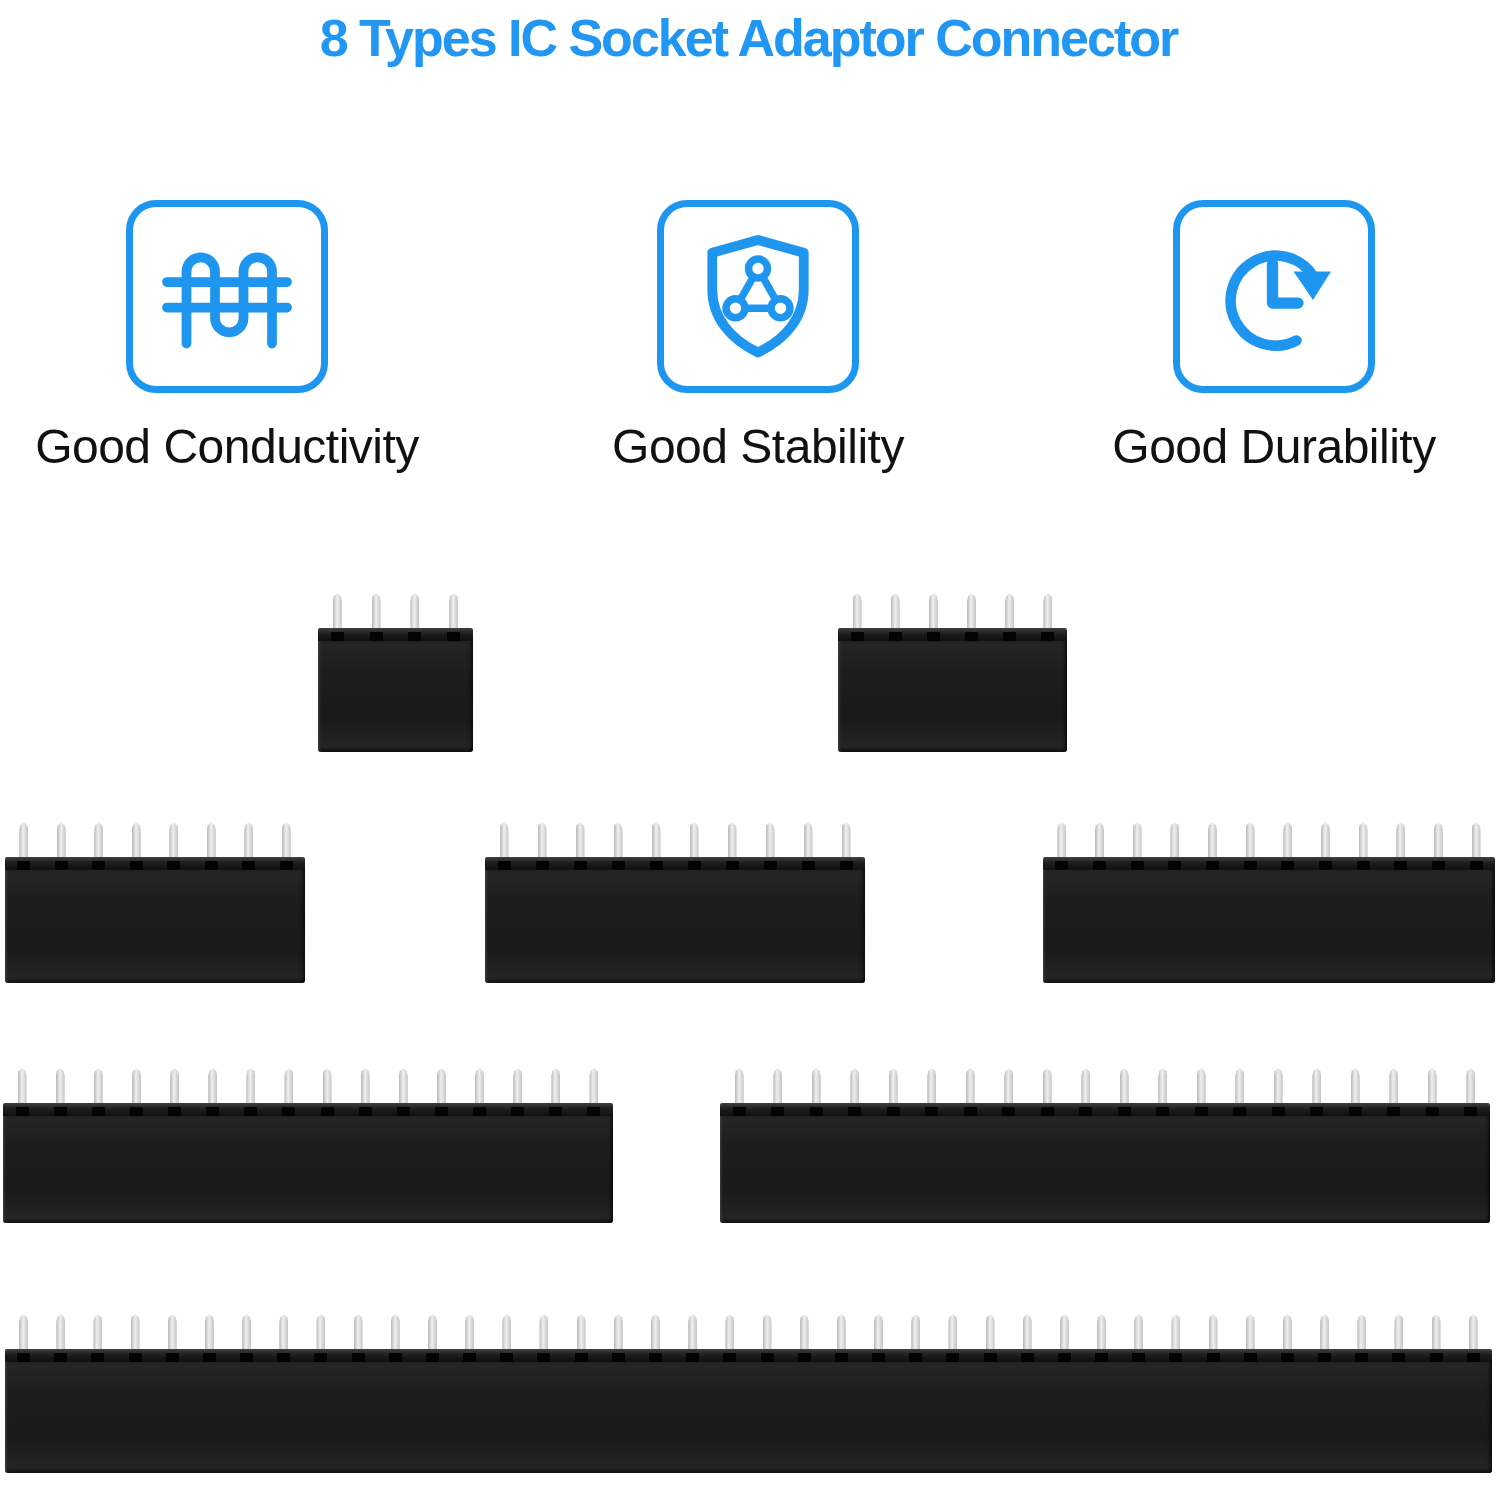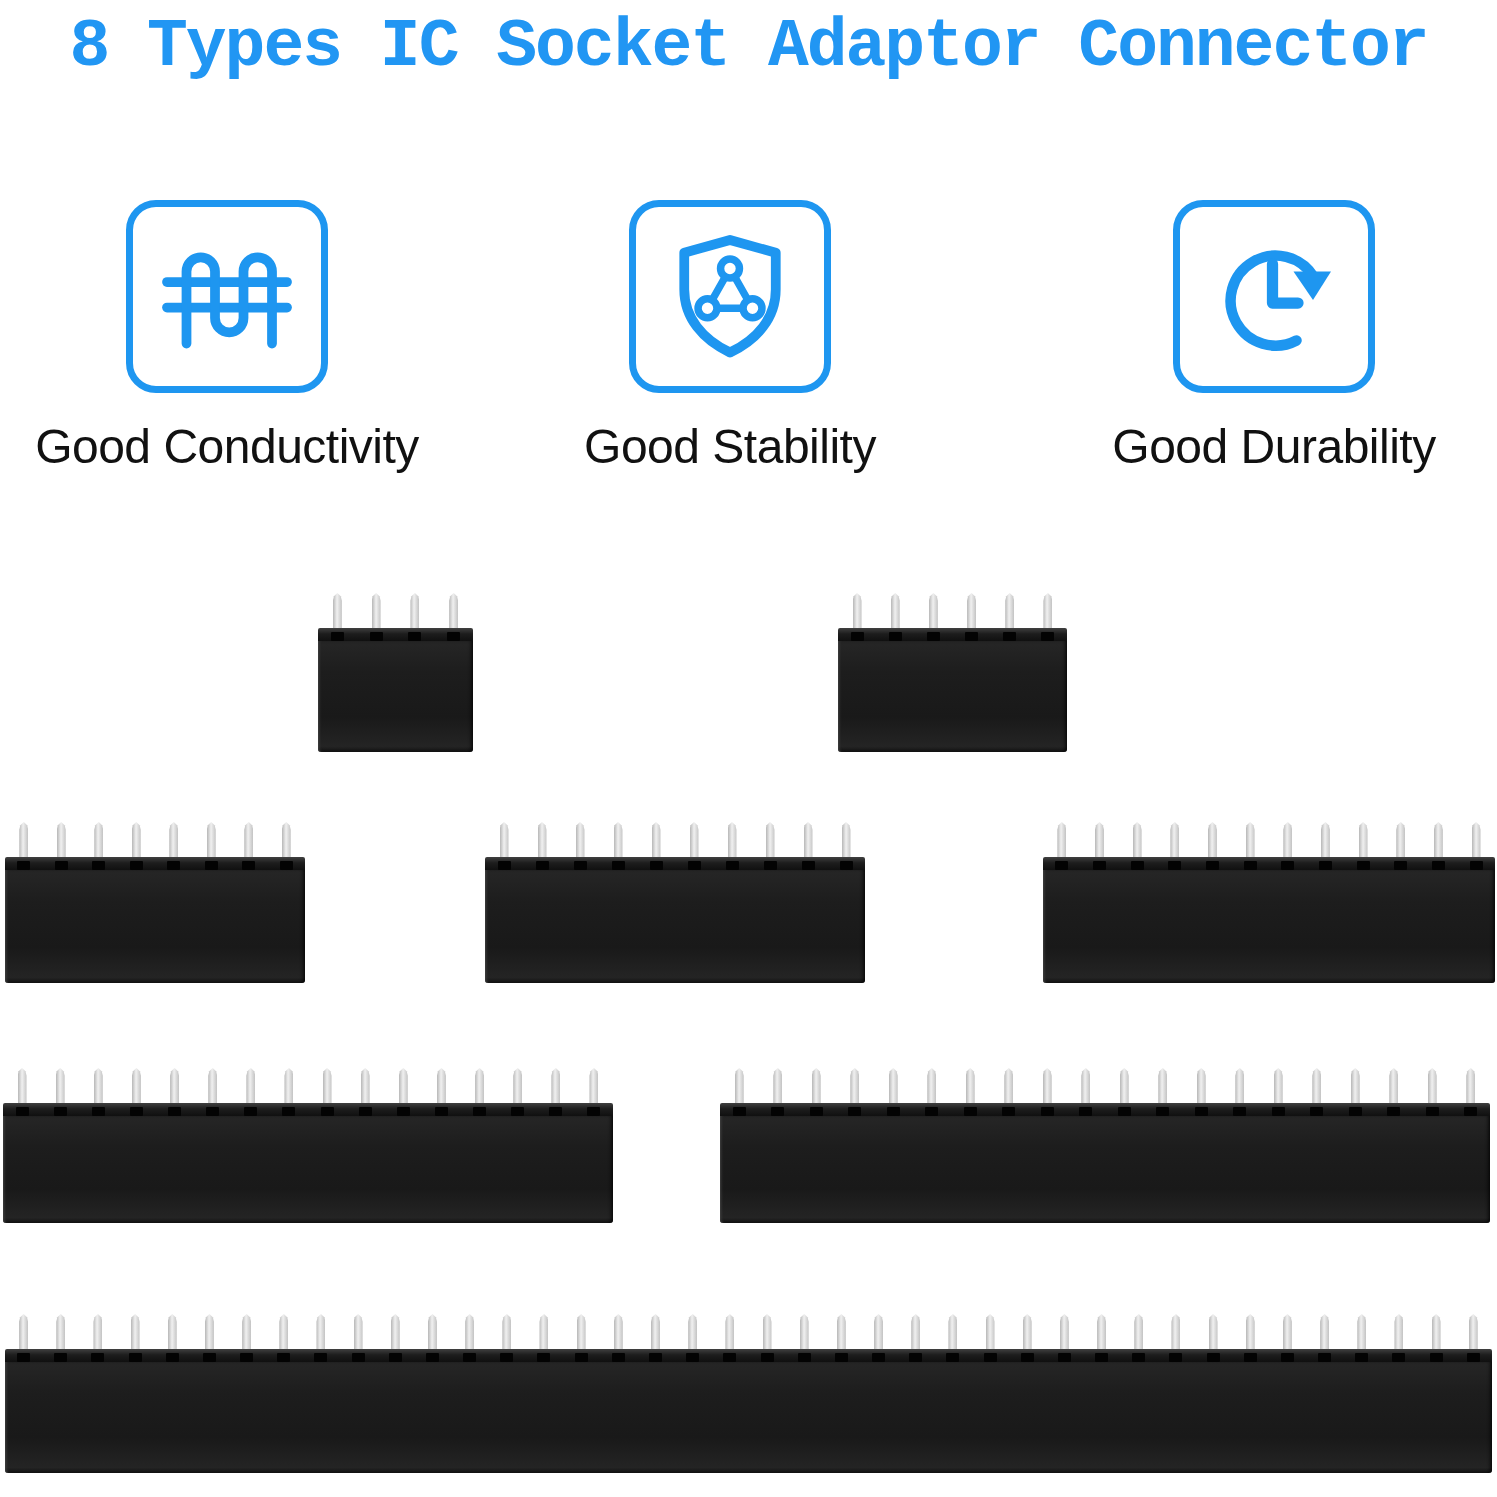--- a/index.html
+++ b/index.html
@@ -6,29 +6,28 @@
   body{
     width:1497px;height:1497px;background:#ffffff;overflow:hidden;position:relative;
     font-family:"Liberation Sans","DejaVu Sans",sans-serif;
   }
   .canvas{position:absolute;inset:0;}
 
   
   .title{
     position:absolute;top:8px;left:0;width:100%;
     margin:0;text-align:center;white-space:nowrap;
-    font-size:68px;font-weight:bold;letter-spacing:-2px;
+    font-size:52px;font-weight:bold;letter-spacing:-2px;
     color:#2196F3;
-    font-family:Liberation Mono, monospace;
   }
 
   
   .feature{position:absolute;top:200px;width:460px;text-align:center;}
   .feature.f1{left:-3px;}
-  .feature.f2{left:500px;}
+  .feature.f2{left:528px;}
   .feature.f3{left:1044px;}
   .icon-box{
     display:inline-block;width:188px;height:179px;
     border:7px solid #1E96F0;border-radius:30px;background:#fff;
     display:inline-flex;align-items:center;justify-content:center;
   }
   .icon-box svg{display:block;}
   .icon-stroke{fill:none;stroke:#1E96F0;stroke-linecap:round;stroke-linejoin:round;}
   .feature-label{
     margin-top:26px;font-size:48px;font-weight:500;color:#111111;

